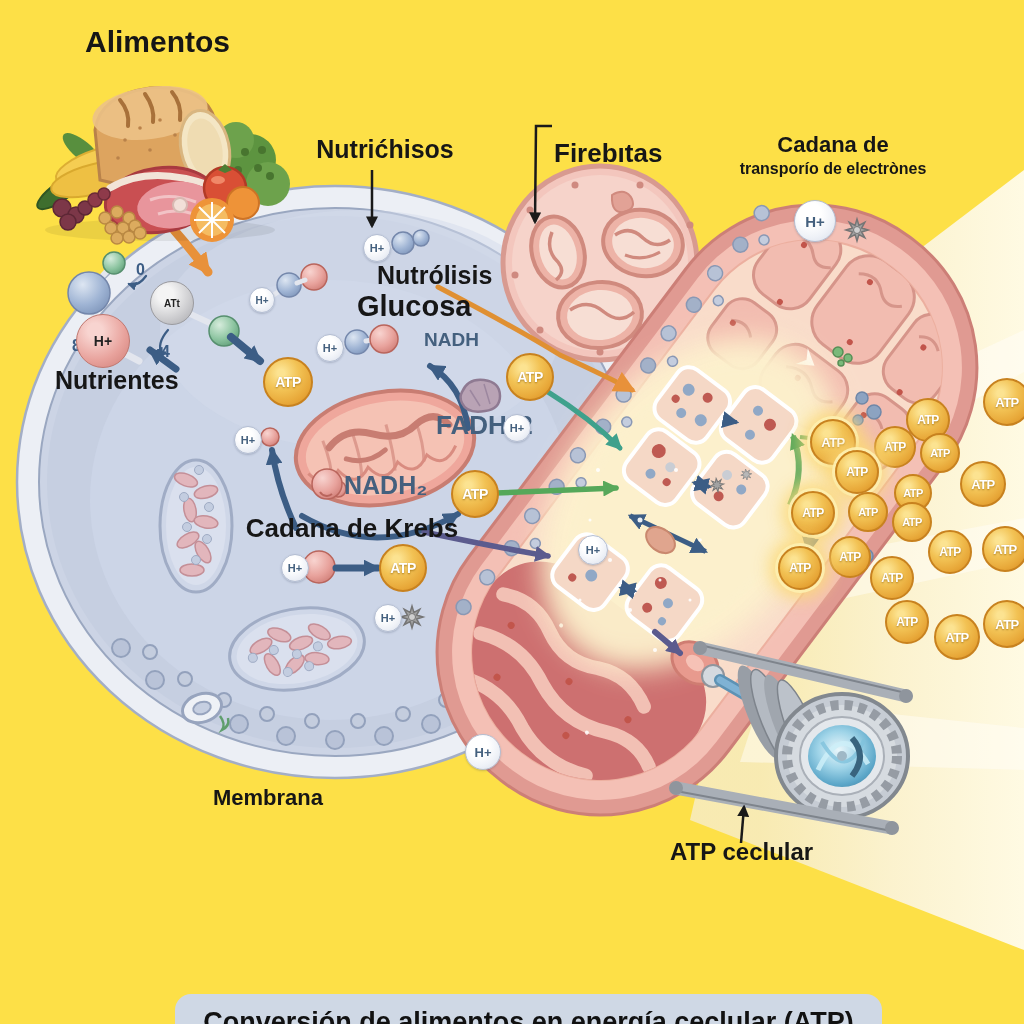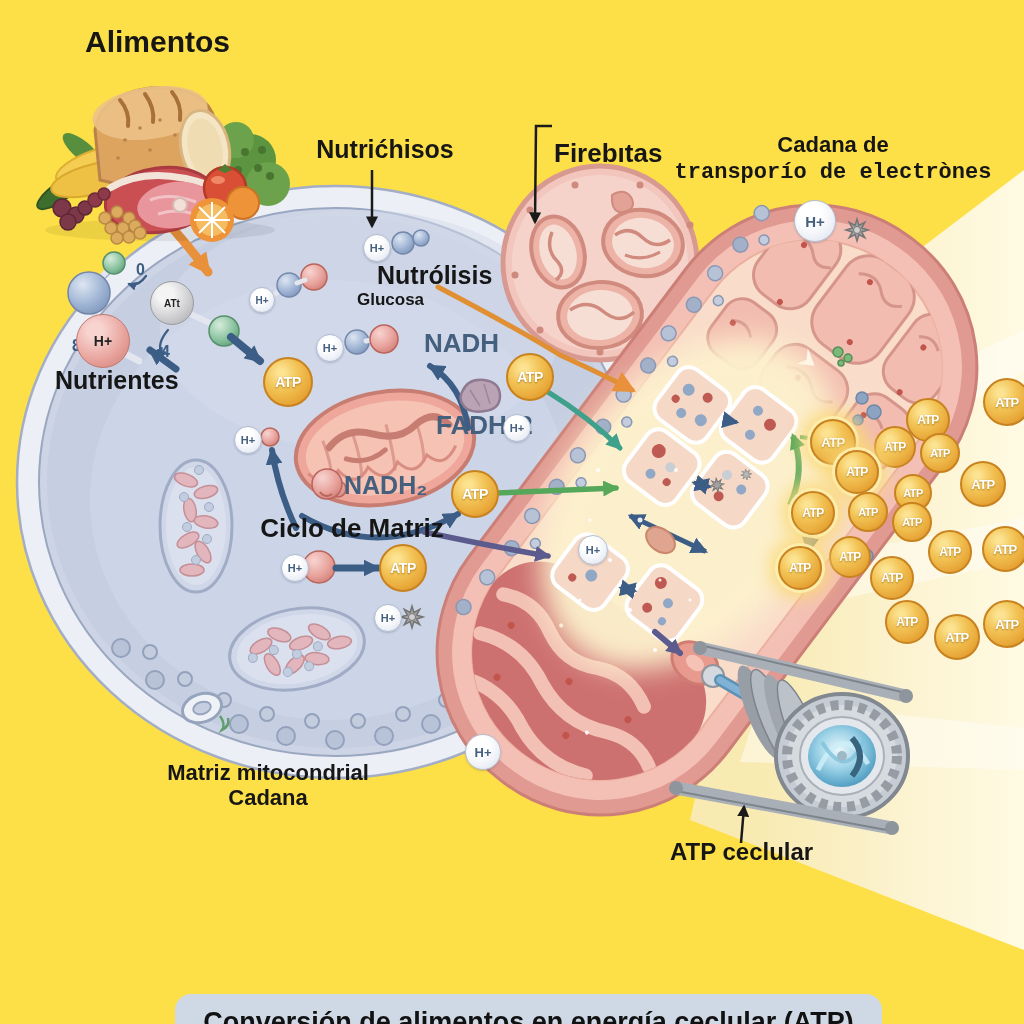--- a/index.html
+++ b/index.html
@@ -526,30 +526,29 @@
           <circle cx="129" cy="237" r="6"></circle>
           <circle cx="140" cy="233" r="6"></circle>
   </g>
 </g>
 </svg>
 
 <div class="lbl" style="left:85px;top:26px;font-size:30px;">Alimentos</div>
 <div class="lbl ctr" style="left:385px;top:136px;font-size:25px;">Nutrićhisos</div>
 <div class="lbl" style="left:554px;top:140px;font-size:26px;">Firebıtas</div>
 <div class="lbl ctr" style="left:833px;top:133px;font-size:22px;">Cadana de</div>
-<div class="lbl ctr" style="left:833px;top:161px;font-size:22px;font-family:Liberation Mono, monospace;">transporío de electrònes</div>
+<div class="lbl ctr" style="left:833px;top:161px;font-size:16px;">transporío de electrònes</div>
 <div class="lbl" style="left:55px;top:367px;font-size:25px;">Nutrientes</div>
 <div class="lbl" style="left:377px;top:262px;font-size:25px;">Nutrólisis</div>
-<div class="lbl" style="left:357px;top:291px;font-size:17px;">Glucosa</div>
-<div class="lbl chem" style="left:424px;top:330px;font-size:26px;">NADH</div>
+<div class="lbl" style="left:357px;top:291px;font-size:29px;">Glucosa</div>
+<div class="lbl chem" style="left:424px;top:330px;font-size:19px;">NADH</div>
 <div class="lbl chem" style="left:436px;top:412px;font-size:26px;">FADH₂2</div>
 <div class="lbl chem" style="left:344px;top:472px;font-size:25px;">NADH₂</div>
-<div class="lbl ctr" style="left:352px;top:515px;font-size:26px;">Ciclo de Matriz</div>
-<div class="lbl ctr" style="left:268px;top:761px;font-size:22px;">Matriz mitocondrial</div>
-<div class="lbl ctr" style="left:268px;top:786px;font-size:22px;">Cadana</div>
+<div class="lbl ctr" style="left:352px;top:515px;font-size:26px;">Cadana de Krebs</div>
+<div class="lbl ctr" style="left:268px;top:786px;font-size:22px;">Membrana</div>
 <div class="lbl" style="left:670px;top:839px;font-size:24px;">ATP ceclular</div>
 <div class="lbl num" style="left:136px;top:262px;">0</div>
 <div class="lbl num" style="left:161px;top:344px;">4</div>
 <div class="lbl num" style="left:72px;top:338px;">8</div>
 
 <div class="caption-box" style="left:175px;top:994px;width:707px;height:56px;font-size:27px;">
   <span>Conversión de alimentos en energía ceclular (ATP)</span>
 </div>
 
 <div class="sphere pink" style="left:103px;top:341px;width:52px;height:52px;font-size:14px;">H+</div>

